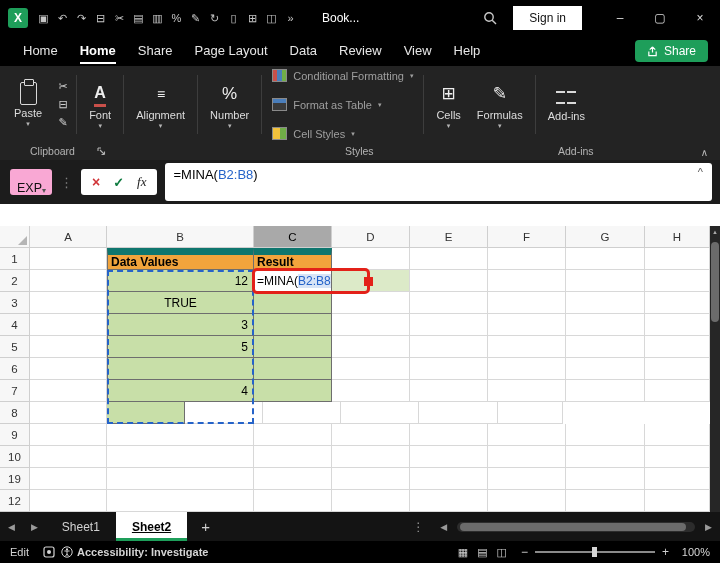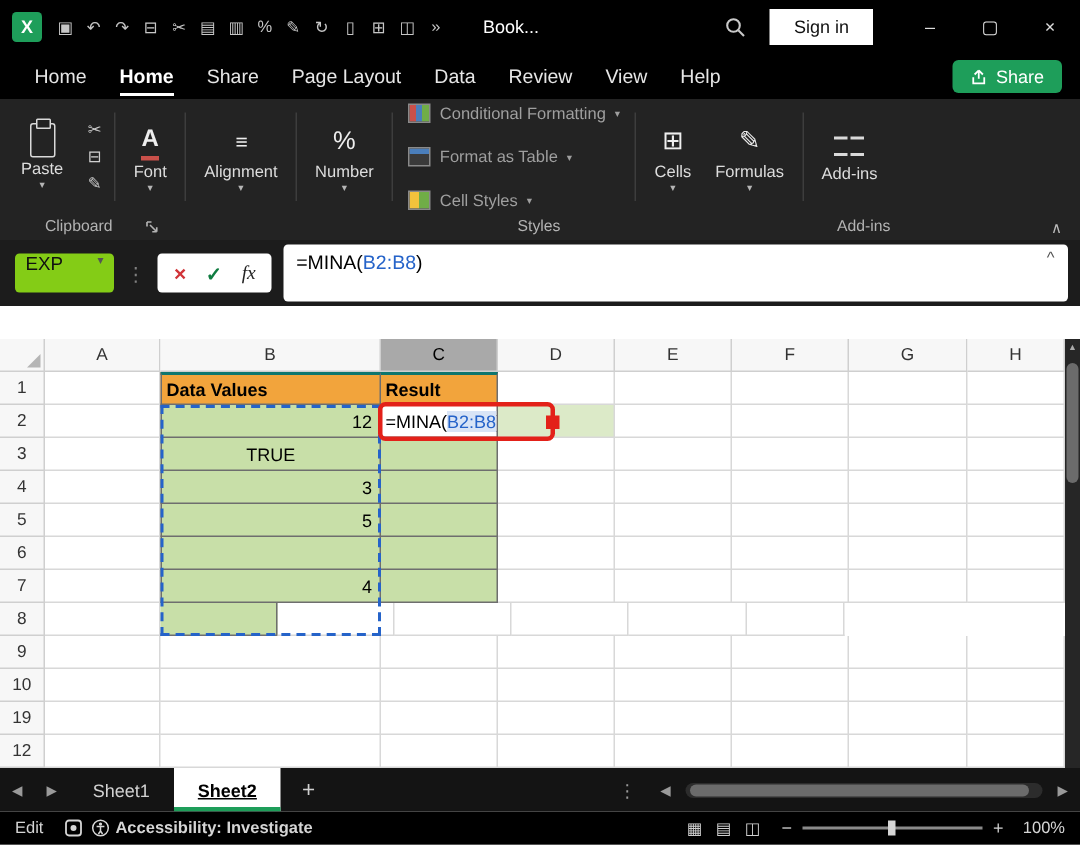--- a/index.html
+++ b/index.html
@@ -66,22 +66,22 @@
   .addinicon { width:20px; height:20px; display:grid; grid-template-columns:9px 9px;
     grid-template-rows:9px 9px; gap:2px; }
   .addinicon span { background:none; border:1.5px solid #d9d9d9; }
   .glabel { position:absolute; bottom:3px; font-size:10.5px; color:#b3b3b3; }
   .launcher { position:absolute; bottom:4px; left:97px; display:flex; }
   .ribcollapse { position:absolute; bottom:2px; right:12px; font-size:10px; color:#bbb; }
 
   
   .fbar { position:absolute; top:160px; left:0; right:0; height:44px; background:#1c1c1c;
     display:flex; align-items:center; padding:0 8px 0 10px; }
-  .namebox { width:66px; height:26px; background:#84cc16; border-radius:3px; display:flex;
-    align-items:flex-start; padding:0 7px; font-size:12.5px; color:#111; }
+  .namebox { width:42px; height:26px; background:#f9a8d4; border-radius:3px; display:flex;
+    align-items:flex-end; padding:0 7px; font-size:12.5px; color:#111; }
   .nbcaret { margin-left:auto; font-size:8px; color:#555; }
   .fdots { color:#808080; margin:0 8px; font-size:13px; }
   .fnpill { height:26px; background:#fff; border-radius:3px; display:flex; align-items:center;
     gap:13px; padding:0 11px; margin-right:8px; }
   .fcancel { color:#d13438; font-size:14px; font-weight:bold; }
   .fenter { color:#107C41; font-size:13px; font-weight:bold; }
   .ffx { font-family:"Liberation Serif", serif; font-style:italic; font-size:13px; color:#222; }
   .finput { flex:1; height:38px; background:#fff; border-radius:3px; padding:4px 8px;
     font-size:13px; color:#000; position:relative; }
   .fcollapse { position:absolute; right:9px; top:3px; color:#555; font-size:11px; }
@@ -95,21 +95,21 @@
     font-size:12px; color:#000; display:flex; align-items:center; padding:0 3px;
     overflow:hidden; white-space:nowrap; }
   .ghead { background:#f7f7f7; border-right:1px solid #cfcfcf; border-bottom:1px solid #cfcfcf;
     color:#333; justify-content:center; font-size:11.5px; padding:0; }
   .ghead.hsel { background:var(--header-selected,#A9A9A9); color:#000; }
   .corner { position:relative; }
   .corner::after { content:""; position:absolute; right:2px; bottom:2px; border-style:solid;
     border-width:0 0 9px 9px; border-color:transparent transparent #b5b5b5 transparent; }
   .rng { border-right:1px solid #6e6e6e; border-bottom:1px solid #6e6e6e; }
   .rng.bl { border-left:1px solid #6e6e6e; }
-  .rng.bt { border-top:2px solid #0f766e; }
+  .rng.bt { border-top:7px solid #0f766e; }
   .fw7 { font-weight:bold; }
   .ar { justify-content:flex-end; padding-right:5px; }
   .ac { justify-content:center; }
   .editing { background:#fff; padding-left:3px; }
   .refblue { color:var(--ref-blue,#2563C9); background:#d8e4f6; }
   .refrange { position:absolute; left:107px; top:44px; width:147px; height:154px;
     border:2px dashed var(--ref-blue,#2563C9); pointer-events:none; }
   .anno { position:absolute; left:252px; top:42px; width:118px; height:26px;
     border:3px solid var(--annotation-red,#E32119); border-radius:5px; pointer-events:none; }
   .annoh { position:absolute; left:364px; top:51px; width:9px; height:9px;

